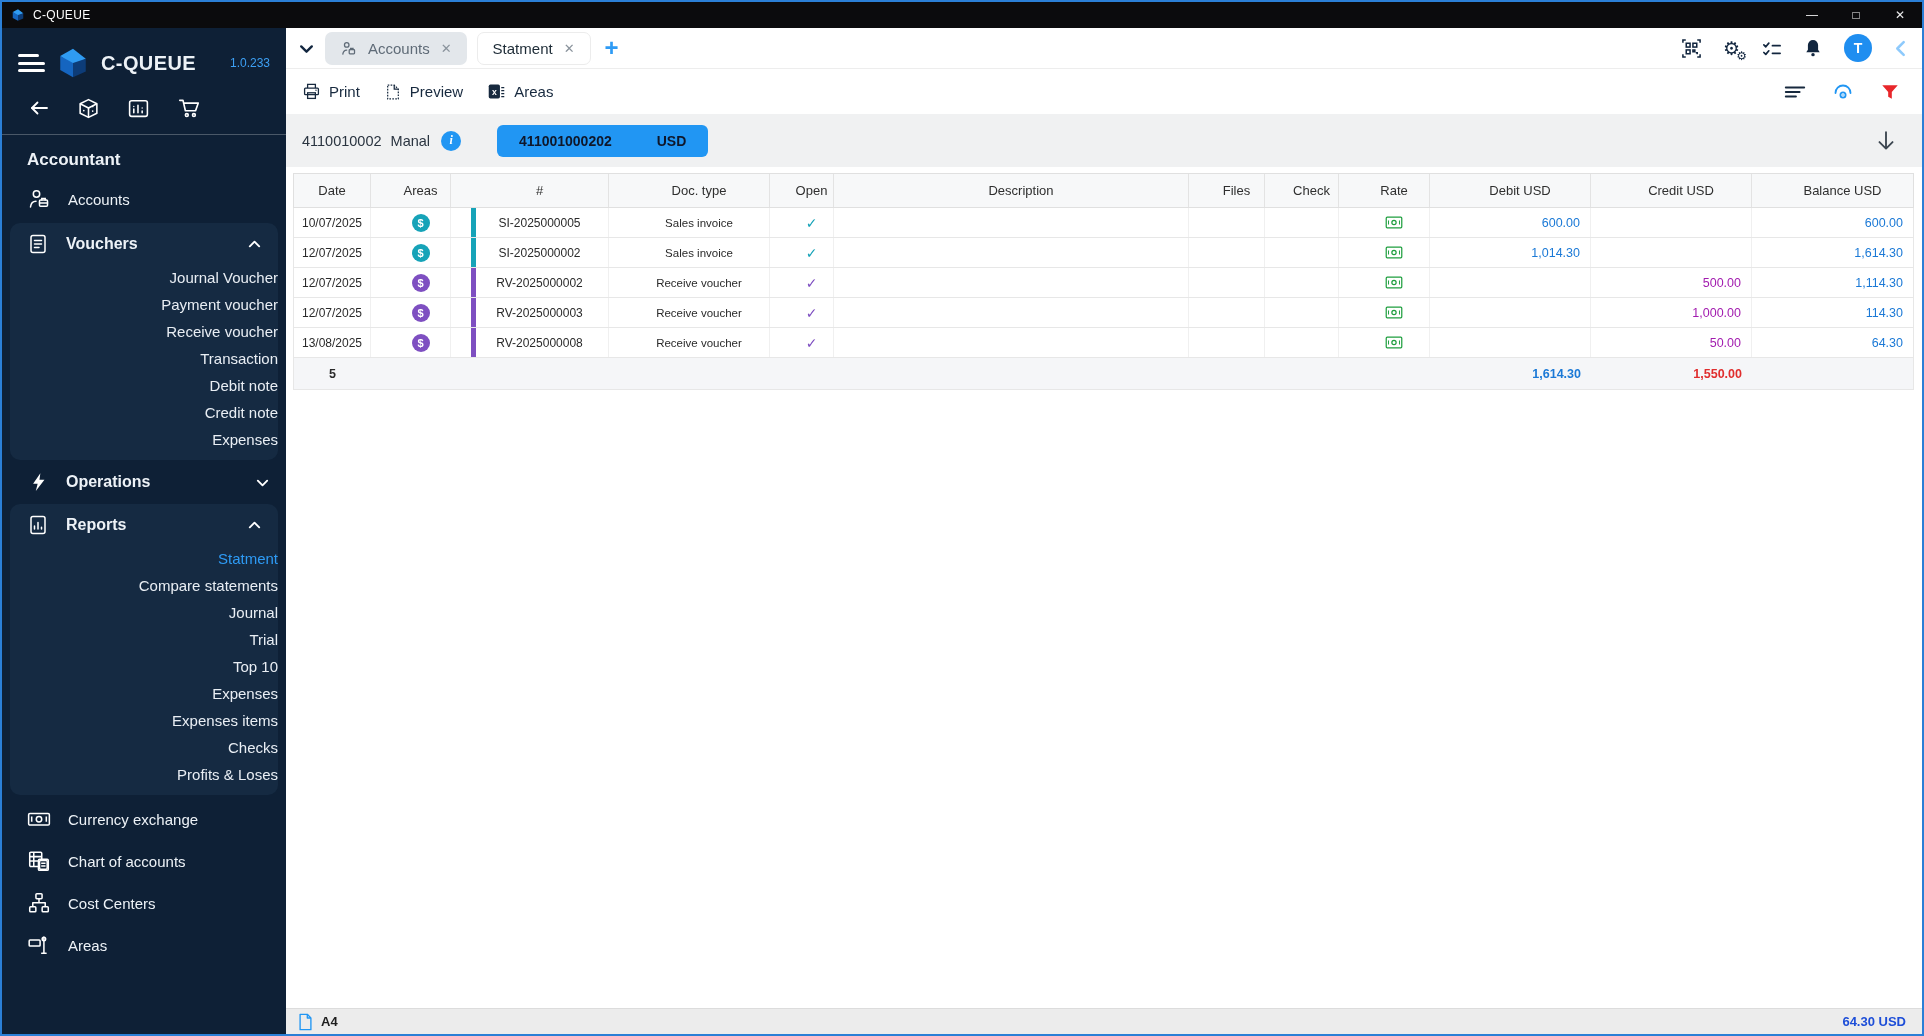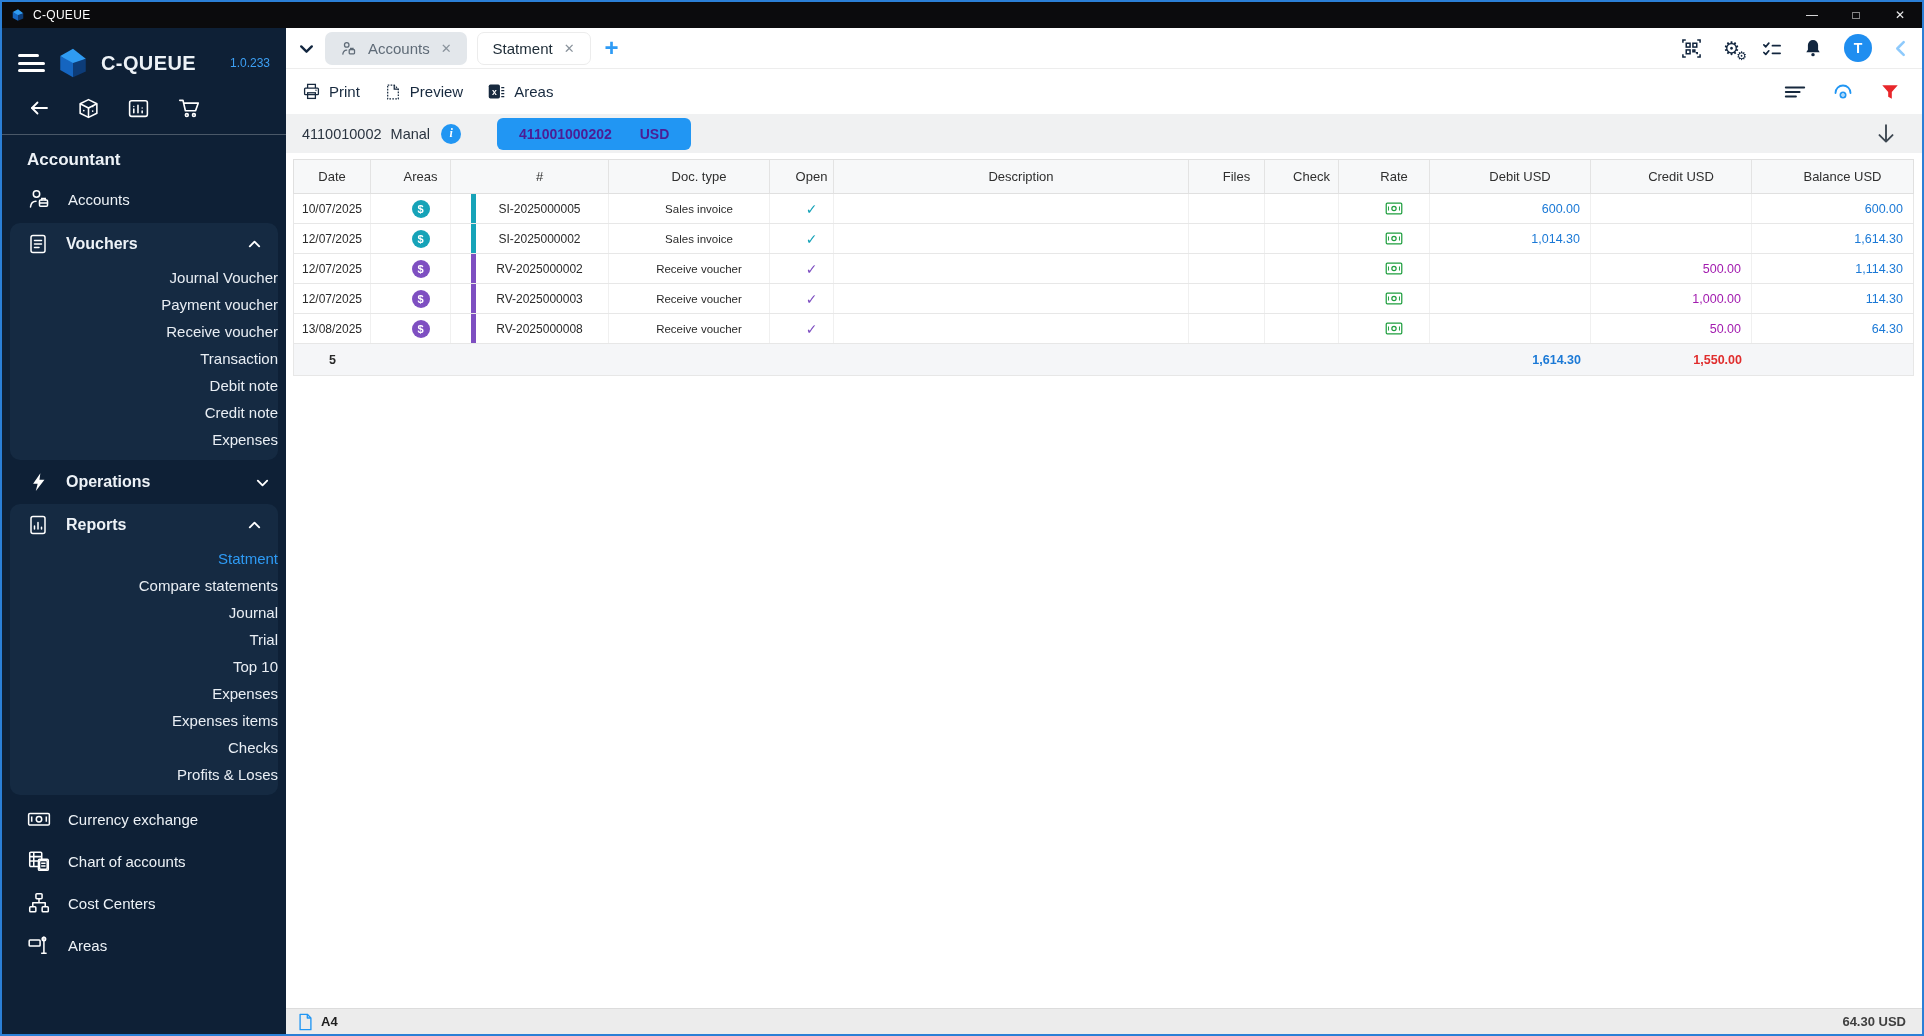--- a/index.html
+++ b/index.html
@@ -50,24 +50,24 @@
   .plus { color:#2e9bf5; font-size:24px; font-weight:bold; margin-left:4px; cursor:pointer; line-height:1; }
   .tab-icons { margin-left:auto; display:flex; align-items:center; gap:21px; }
   .gear-wrap { position:relative; color:#12263f; font-size:19px; line-height:1; }
   .gear-small { position:absolute; right:-7px; bottom:-4px; font-size:12px; }
   .avatar { width:28px; height:28px; border-radius:50%; background:#1f8ef0; color:#fff; font-size:14px; font-weight:bold; display:flex; align-items:center; justify-content:center; cursor:pointer; }
 
   .toolbar { height:45px; flex:0 0 auto; display:flex; align-items:center; gap:24px; padding:0 22px 0 16px; font-size:15px; color:#17293e; }
   .tool { display:flex; align-items:center; gap:8px; cursor:pointer; }
   .toolbar-right { margin-left:auto; display:flex; align-items:center; gap:26px; }
 
-  .account-bar { height:39px; flex:0 0 auto; background:#f0f1f2; display:flex; align-items:center; padding:0 24px 0 16px; font-size:14.5px; color:#2a3440;justify-content:center; }
+  .account-bar { height:53px; flex:0 0 auto; background:#f0f1f2; display:flex; align-items:center; padding:0 24px 0 16px; font-size:14.5px; color:#2a3440;justify-content:center; }
   .acct-name { margin-left:9px; }
   .info-dot { width:20px; height:20px; border-radius:50%; background:#2196f3; color:#fff; font-size:12px; font-weight:bold; font-style:italic; display:flex; align-items:center; justify-content:center; margin-left:11px; cursor:pointer; font-family:"Liberation Serif",serif; }
-  .pill { margin-left:36px; background:#2196f3; color:#4c1d95; border:none; border-radius:6px; padding:8px 22px; font-size:14px; font-weight:bold; display:flex; gap:28px; cursor:pointer; font-family:inherit; }
+  .pill { margin-left:36px; background:#2196f3; color:#0f172a; border:none; border-radius:6px; padding:8px 22px; font-size:14px; font-weight:bold; display:flex; gap:45px; cursor:pointer; font-family:inherit; }
   .dl-arrow { margin-left:auto; cursor:pointer; color:#3c4650; }
 
   
   .table-wrap { margin:6px 8px 0 7px; flex:0 0 auto; }
   .tr { display:grid; grid-template-columns:77px 60px 138px 141px 44px minmax(0,1fr) 56px 54px 71px 141px 141px 141px;gap:20px; }
   .thead { background:#f7f8f9; border:1px solid #e0e0e0; }
   .th { padding:9px 4px; text-align:center; font-size:13px; color:#2f2f2f; border-right:1px solid #e3e3e3; }
   .th:last-child { border-right:none; }
   .row { border:1px solid #e7e7e7; border-top:none; background:#fff; height:30px; }
   .td { display:flex; align-items:center; justify-content:center; border-right:1px solid #f0f0f0; position:relative; padding:0 4px; font-size:12px; color:#2a2a2a; overflow:hidden; }
@@ -82,21 +82,21 @@
   .rate-ic { color:#1e9e3e; cursor:pointer; }
   .summary { background:#f5f6f8; border:1px solid #e7e7e7; border-top:none; height:32px; font-weight:bold; }
   .summary .td { border-right:none; font-size:12.5px; }
   .sum-debit { color:#1b79d6; }
   .sum-credit { color:#e02d2d; }
 
   .content-spacer { flex:1; background:#fff; }
 
   .statusbar { height:26px; flex:0 0 auto; background:#ececec; border-top:1px solid #dcdcdc; display:flex; align-items:center; gap:8px; padding:0 16px 0 12px; font-size:13px; color:#1d1d1d; }
   .sb-page { font-weight:bold; }
-  .sb-total { margin-left:auto; color:#404040; font-weight:bold; }
+  .sb-total { margin-left:auto; color:#1d4ed8; font-weight:bold; }
 </style>
 </head>
 <body>
 
 <div class="window">
 
   <div class="titlebar">
     <div class="tb-left">
       <span>
         <svg class="ic" width="14" height="14" viewBox="0 0 24 24">

